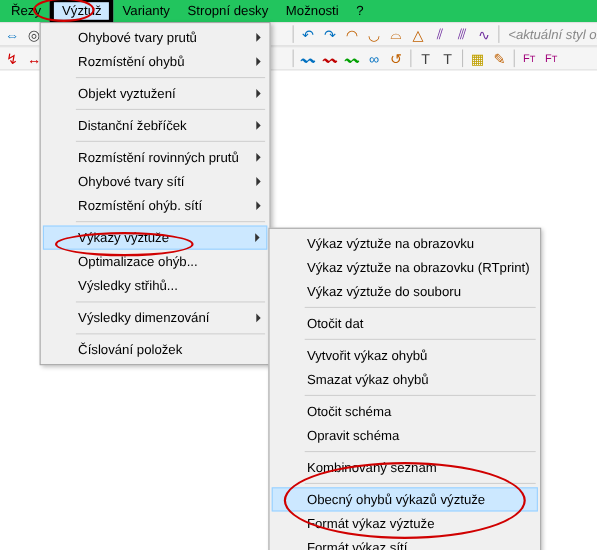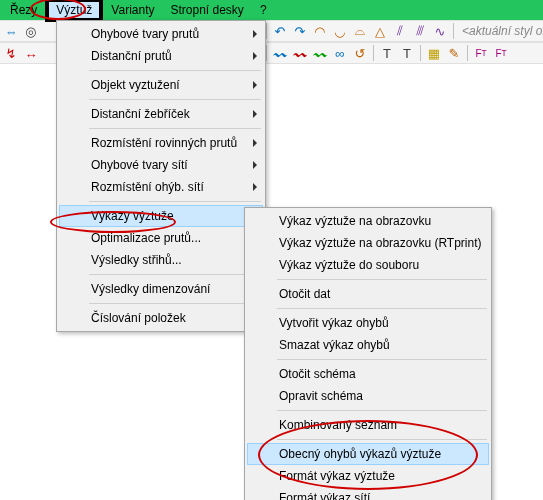--- a/index.html
+++ b/index.html
@@ -120,20 +120,21 @@
   }
 </style>
 </head>
 <body>
 
 <div class="menubar">
   <div class="menubar-item">Řezy</div>
   <div class="menubar-item open">Výztuž</div>
   <div class="menubar-item">Varianty</div>
   <div class="menubar-item">Stropní desky</div>
+  <div class="menubar-item">Možnosti</div>
   <div class="menubar-item">?</div>
 </div>
 
 <div class="toolbar">
   <span class="tb-icon" style="color:#0070c0">⇔</span>
   <span class="tb-icon">◎</span>
   <span style="flex:0 0 220px"></span>
   <span class="tb-sep"></span>
   <span class="tb-icon" style="color:#0070c0">↶</span>
   <span class="tb-icon" style="color:#0070c0">↷</span>
@@ -162,28 +163,28 @@
   <span class="tb-icon">T</span>
   <span class="tb-icon">T</span>
   <span class="tb-sep"></span>
   <span class="tb-icon" style="color:#c0a000">▦</span>
   <span class="tb-icon" style="color:#c06000">✎</span>
   <span class="tb-sep"></span>
   <span class="tb-icon" style="color:#a0007a;font-size:10px">F<sub>T</sub></span>
   <span class="tb-icon" style="color:#a0007a;font-size:10px">F<sub>T</sub></span>
 </div>
 
-<div class="menu" id="menu1" style="left:36px; top:20px; width:210px;margin-left:20px;">
+<div class="menu" id="menu1" style="left:36px; top:20px; width:210px;">
   <div class="menu-left-strip"></div>
 <div class="menu-item">
       <span>Ohybové tvary prutů</span>
       <span class="submenu-arrow"></span>
     </div>
     <div class="menu-item">
-      <span>Distanční prutů</span>
+      <span>Rozmístění ohybů</span>
       <span class="submenu-arrow"></span>
     </div>
     <div class="menu-sep"></div>
     <div class="menu-item">
       <span>Objekt vyztužení</span>
       <span class="submenu-arrow"></span>
     </div>
     <div class="menu-sep"></div>
     <div class="menu-item">
       <span>Distanční žebříček</span>
@@ -201,21 +202,21 @@
     <div class="menu-item">
       <span>Rozmístění ohýb. sítí</span>
       <span class="submenu-arrow"></span>
     </div>
     <div class="menu-sep"></div>
     <div class="menu-item highlight">
       <span>Výkazy výztuže</span>
       <span class="submenu-arrow"></span>
     </div>
     <div class="menu-item">
-      <span>Optimalizace prutů...</span>
+      <span>Optimalizace ohýb...</span>
     </div>
     <div class="menu-item">
       <span>Výsledky střihů...</span>
     </div>
     <div class="menu-sep"></div>
     <div class="menu-item">
       <span>Výsledky dimenzování</span>
       <span class="submenu-arrow"></span>
     </div>
     <div class="menu-sep"></div>

